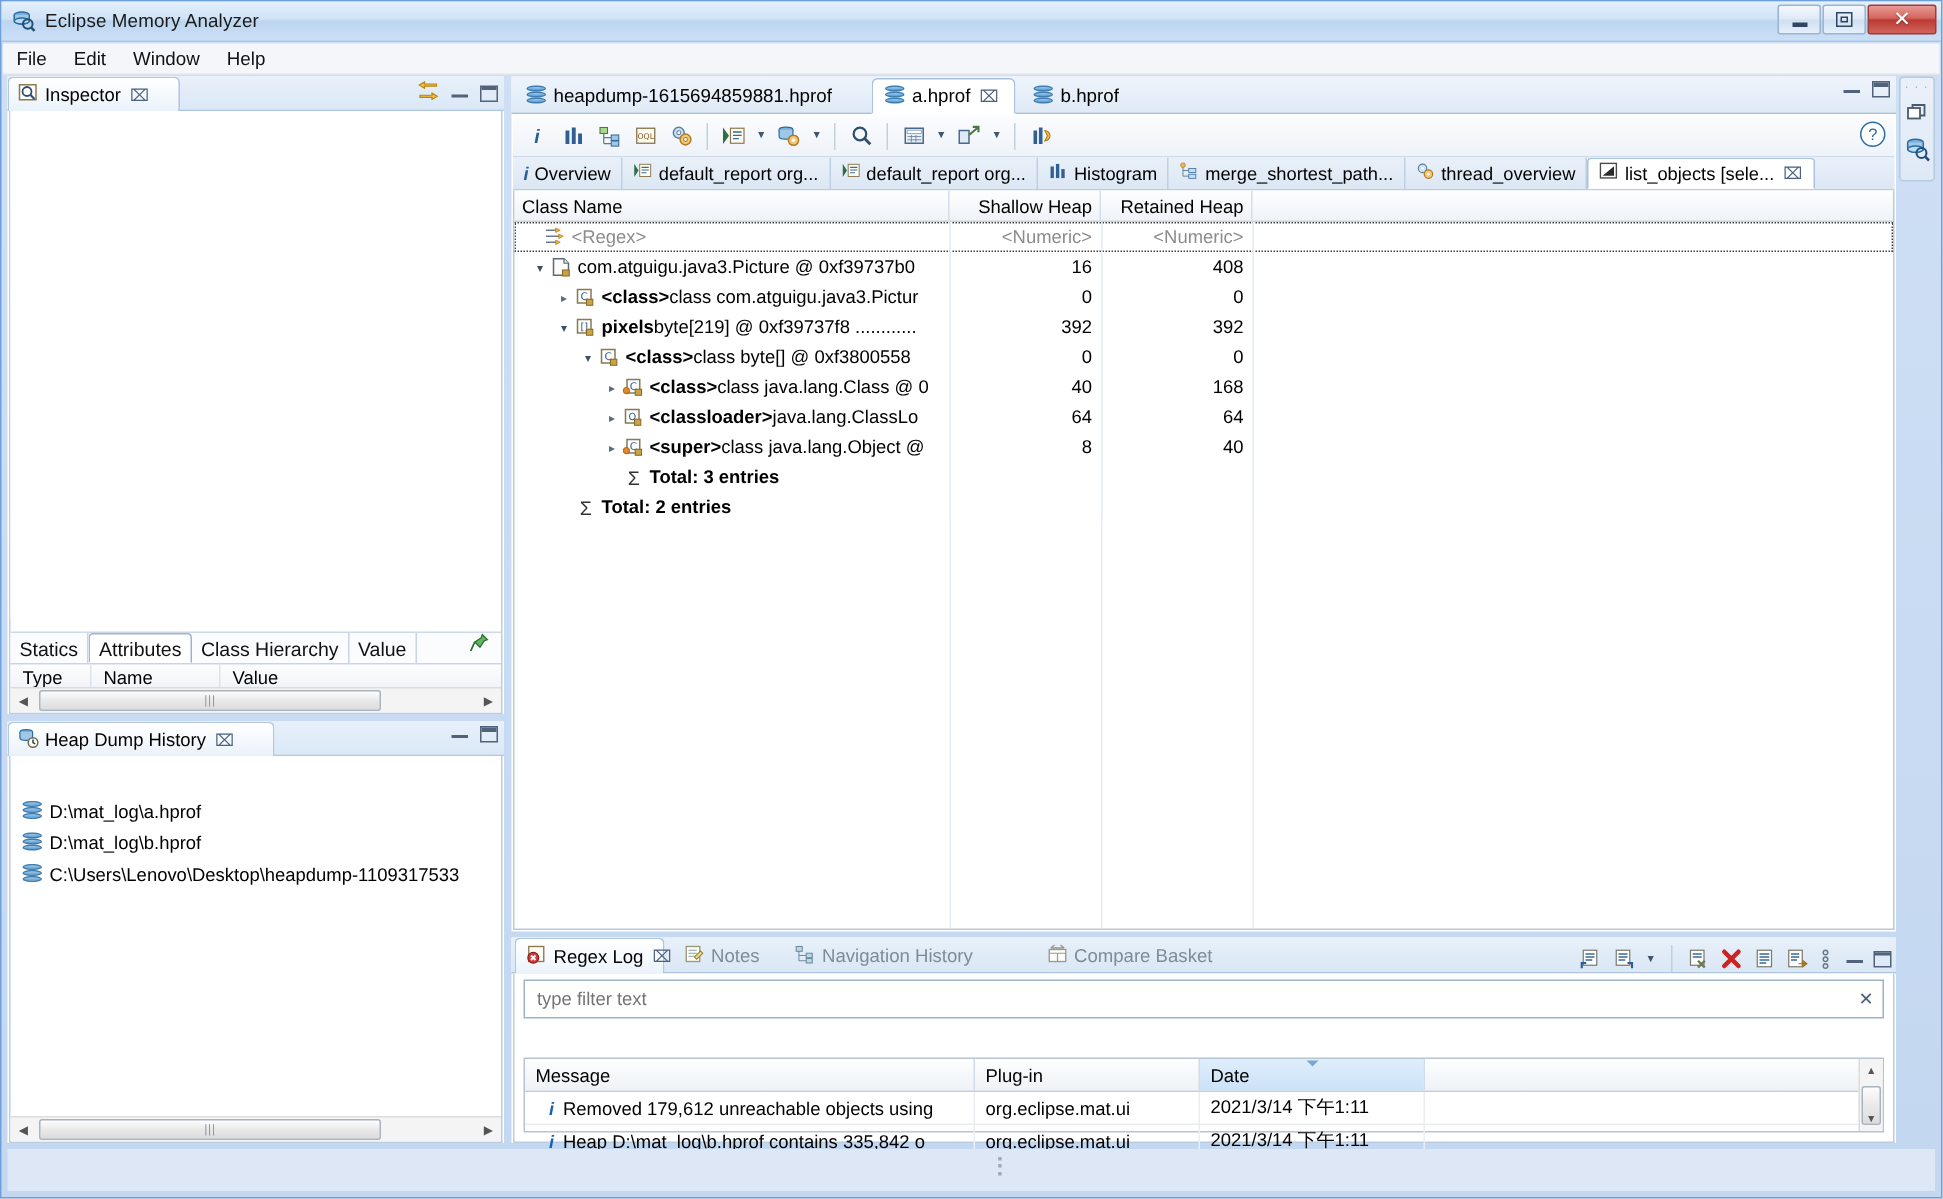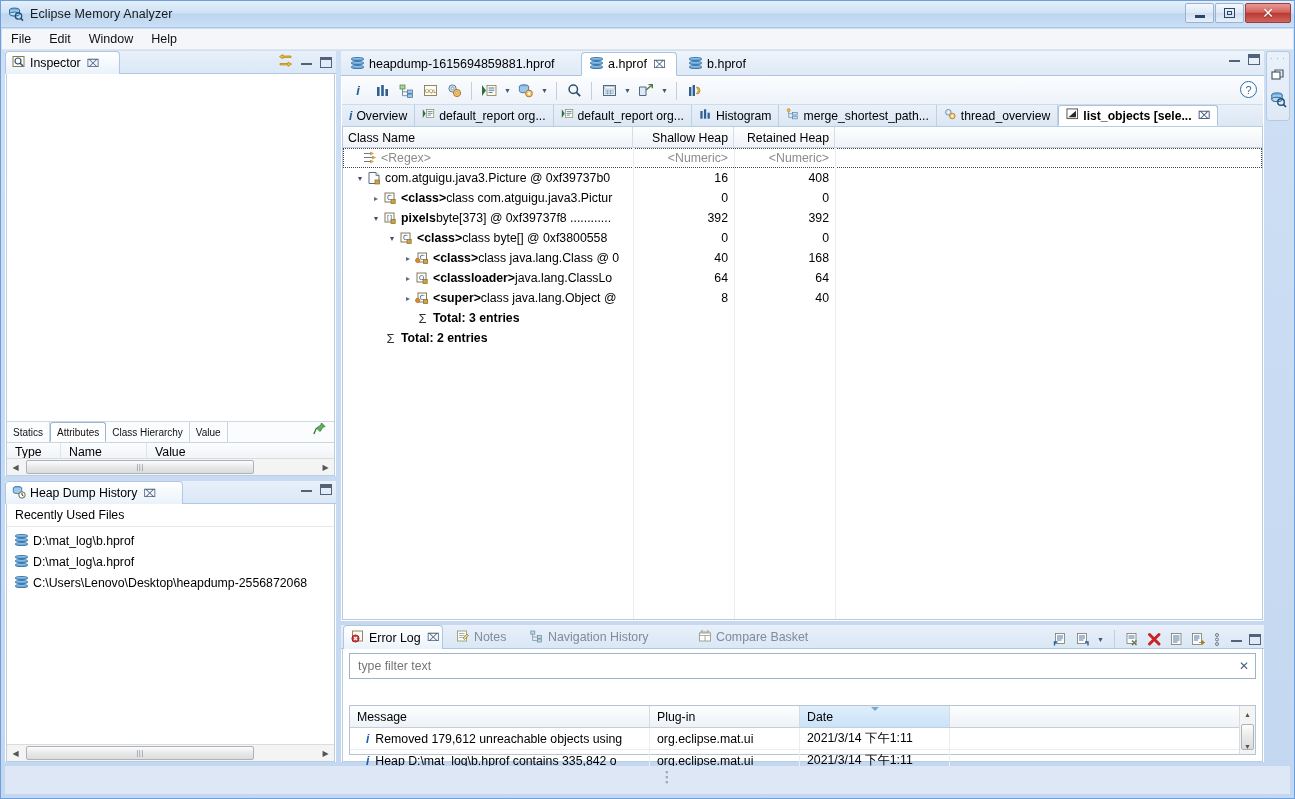--- a/index.html
+++ b/index.html
@@ -122,21 +122,21 @@
   }
   .inspector-blank { position: absolute; left:0; top:0; right:0; bottom: 62px; background:#fff; }
 
   .inner-tabs {
     position: absolute; left: 0; bottom: 33px; right: 0; height: 21px;
     border-top: 1px solid #cdd9e6;
     display: flex; align-items: flex-end;
     background: #fbfcfe;
   }
   .inner-tab {
-    height: 20px; padding: 0 6px; font-size: 10px;
+    height: 20px; padding: 0 6px; font-size: 13px;
     display: flex; align-items: center;
     border-right: 1px solid #c8d4e2;
     cursor: pointer; color: #111;
   }
   .inner-tab.active {
     background: #fff;
     border: 1px solid #9db4cd; border-bottom: 1px solid #fff;
     border-radius: 3px 3px 0 0;
     font-weight: normal;
   }
@@ -248,21 +248,20 @@
   }
   .it-tab {
     display: flex; align-items: center; padding: 0 7px;
     font-size: 12.2px; white-space: nowrap; cursor: pointer;
     border-right: 1px solid #bfd0e3;
   }
   .it-tab.active {
     background: #fff;
     border: 1px solid #a9c2dd; border-bottom: 1px solid #fff;
     border-radius: 3px 3px 0 0;
-    font-weight: bold;
   }
   .it-tab .ico { margin-right: 4px; }
 
   .table-area {
     position: absolute; left: 1px; top: 76px; right: 1px; bottom: 1px;
     background: #fff; border: 1px solid #b8c9dc; border-top: none;
     overflow: hidden;
   }
   .thead {
     display: flex; height: 21px;
@@ -503,45 +502,44 @@
           </span>
           <span class="tab-label">Heap Dump History</span>
           <span class="tab-close">⌧</span>
         </div>
         <div class="part-tools">
           <span class="mini-min"></span>
           <span class="mini-max"></span>
         </div>
       </div>
       <div class="hh-body">
-        <div class="hh-title">Recently Used Files</div>
         <div class="hh-list">
           <div class="hh-row">
             <span class="db-icon">
               <i style="top:0"></i>
                 <i style="top:4px"></i>
                 <i style="top:8px"></i>
             </span>
-            <span>D:\mat_log\b.hprof</span>
+            <span>D:\mat_log\a.hprof</span>
           </div>
           <div class="hh-row">
             <span class="db-icon">
               <i style="top:0"></i>
                 <i style="top:4px"></i>
                 <i style="top:8px"></i>
             </span>
-            <span>D:\mat_log\a.hprof</span>
+            <span>D:\mat_log\b.hprof</span>
           </div>
           <div class="hh-row">
             <span class="db-icon">
               <i style="top:0"></i>
                 <i style="top:4px"></i>
                 <i style="top:8px"></i>
             </span>
-            <span>C:\Users\Lenovo\Desktop\heapdump-2556872068</span>
+            <span>C:\Users\Lenovo\Desktop\heapdump-1109317533</span>
           </div>
         </div>
         <div class="hscroll" style="left:0;right:0;bottom:0;">
           <div class="hs-arrow">◀</div>
           <div class="hs-track">
             <div class="hs-thumb" style="left:2px;width:228px;">
                 <span class="grip">|||</span>
               </div>
           </div>
           <div class="hs-arrow">▶</div>
@@ -801,21 +799,21 @@
           <div class="tc-name" style="width:290px;padding-left:26px;">
             <span class="twisty open">▾</span>
             <span class="obj-ico">
               <svg width="14" height="14" viewBox="0 0 14 14">
                 <rect x="2" y="2" width="9" height="9" fill="#fcfcfc" stroke="#8a7a52" stroke-width="1"></rect>
                 <text x="6.5" y="9" font-size="6.5" text-anchor="middle" fill="#2a5d96" font-family="DejaVu Sans">[]</text>
                 <rect x="8" y="8.5" width="4.2" height="4" fill="#c8a34a" stroke="#8a6a20" stroke-width=".7"></rect>
               </svg>
             </span>
             <span style="font-weight:bold;">pixels</span>
-            <span> byte[373] @ 0xf39737f8  ............</span>
+            <span> byte[219] @ 0xf39737f8  ............</span>
           </div>
           <div class="tc-num" style="width:101px;">392</div>
           <div class="tc-num" style="width:101px;">392</div>
           <div class="tc-rest" style="flex:1;"></div>
         </div>
 
         <div class="trow">
           <div class="tc-name" style="width:290px;padding-left:42px;">
             <span class="twisty open">▾</span>
             <span class="obj-ico">
@@ -920,21 +918,21 @@
     <div class="part" id="errorlog-part">
       <div class="el-tabbar">
         <div class="el-tab active" style="left:2px;width:100px;">
           <span style="margin-right:4px;">
             <svg width="14" height="14" viewBox="0 0 14 14">
               <rect x="1.5" y="2" width="10" height="10" fill="#fdfdf4" stroke="#8a7a52" stroke-width=".9"></rect>
               <circle cx="4.5" cy="9.5" r="3.6" fill="#d63b3b" stroke="#8a1a1a" stroke-width=".8"></circle>
               <path d="M3 8 L6 11 M6 8 L3 11" stroke="#fff" stroke-width="1.2"></path>
             </svg>
           </span>
-          <span>Error Log</span>
+          <span>Regex Log</span>
           <span class="tab-close">⌧</span>
         </div>
         <div class="el-tab inactive" style="left:108px;width:72px;">
           <span style="margin-right:4px;">
             <svg width="14" height="14" viewBox="0 0 14 14">
               <rect x="1.5" y="2" width="9" height="10" fill="#fdfdf4" stroke="#9a9a7a" stroke-width=".9"></rect>
               <path d="M3 4.5 H8.5 M3 6.5 H8.5 M3 8.5 H7" stroke="#8aa0b6" stroke-width=".8"></path>
               <path d="M8.5 10.5 L12.5 6.5 L11 5 L7 9 z" fill="#e8d88a" stroke="#8a7a2a" stroke-width=".7"></path>
             </svg>
           </span>

